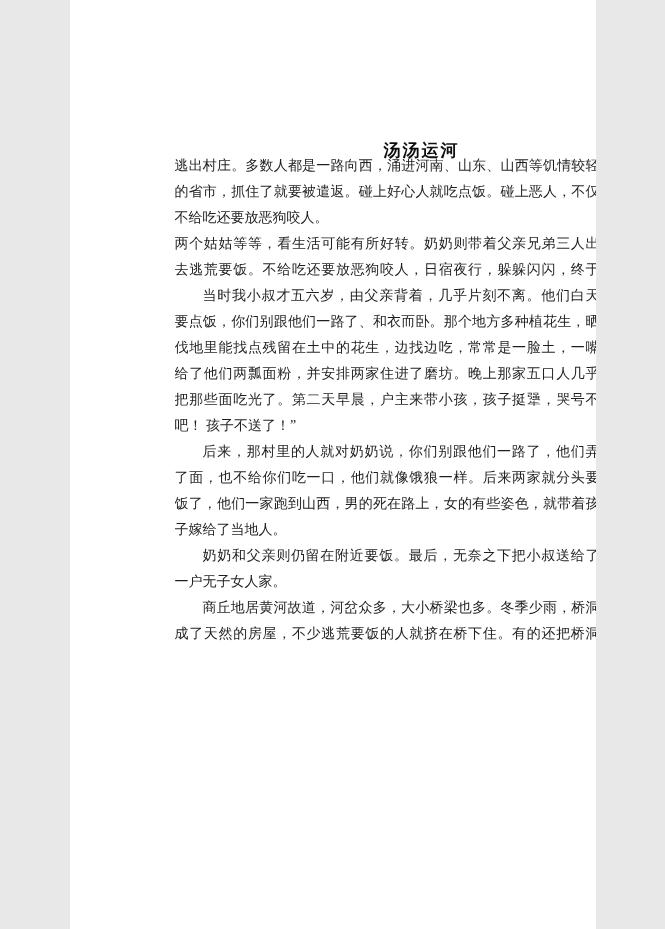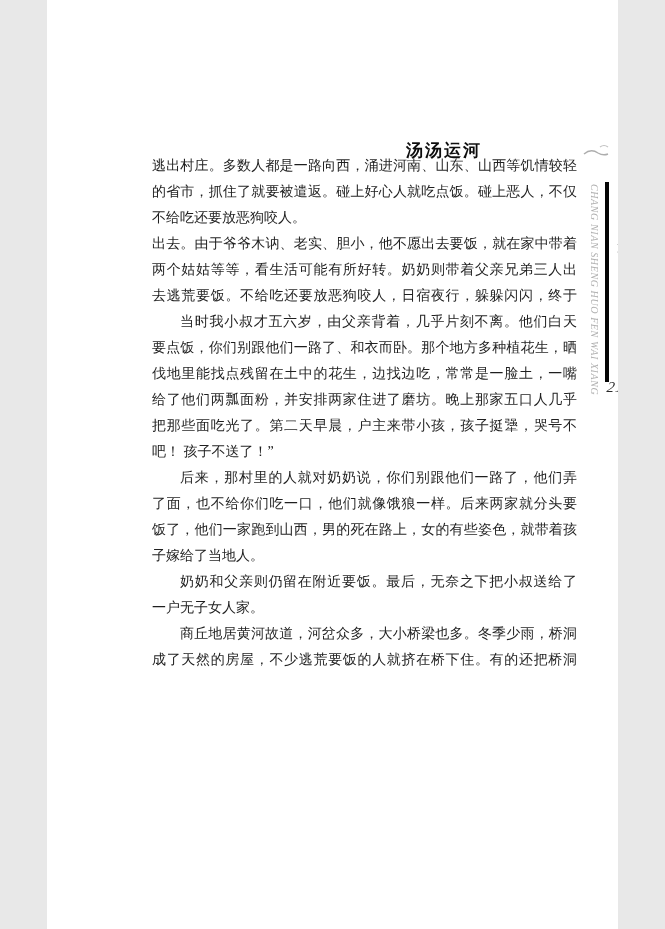--- a/index.html
+++ b/index.html
@@ -1,18 +1,18 @@
 <!DOCTYPE html>
 <html><head>
 <meta charset="utf-8">
 <style>
   html, body { margin: 0; padding: 0; background: #e8e8e8; }
   .page {
     position: relative;
-    width: 571px;
+    width: 526px;
     height: 929px;
     margin: 0 auto;
     background: #ffffff;
     overflow: hidden;
     font-family: "Liberation Serif", "DejaVu Serif", serif;
   }
   
   .running-head {
     position: absolute;
     top: 139px;
@@ -115,21 +115,20 @@
     <circle cx="66" cy="8" r="1.3" fill="#aaaaaa" opacity="0.5"></circle>
     <circle cx="84" cy="5" r="1.5" fill="#9a9a9a" opacity="0.55"></circle>
     <path d="M14 40 q7 -6 14 -1 q5 3 10 1" stroke="#8a8a8a" stroke-width="1.4" fill="none" opacity="0.7"></path>
     <path d="M30 33 q4 -3 8 0" stroke="#9a9a9a" stroke-width="1.2" fill="none" opacity="0.6"></path>
   </svg>
 
   <div class="body-text">
       <div class="line">逃出村庄。多数人都是一路向西，涌进河南、山东、山西等饥情较轻</div>
       <div class="line">的省市，抓住了就要被遣返。碰上好心人就吃点饭。碰上恶人，不仅</div>
       <div class="line end">不给吃还要放恶狗咬人。</div>
-      <div class="line">出去。由于爷爷木讷、老实、胆小，他不愿出去要饭，就在家中带着</div>
       <div class="line">两个姑姑等等，看生活可能有所好转。奶奶则带着父亲兄弟三人出</div>
       <div class="line">去逃荒要饭。不给吃还要放恶狗咬人，日宿夜行，躲躲闪闪，终于</div>
       <div class="line indent">当时我小叔才五六岁，由父亲背着，几乎片刻不离。他们白天</div>
       <div class="line">要点饭，你们别跟他们一路了、和衣而卧。那个地方多种植花生，晒</div>
       <div class="line">伐地里能找点残留在土中的花生，边找边吃，常常是一脸土，一嘴</div>
       <div class="line">给了他们两瓢面粉，并安排两家住进了磨坊。晚上那家五口人几乎</div>
       <div class="line">把那些面吃光了。第二天早晨，户主来带小孩，孩子挺犟，哭号不</div>
       <div class="line end">吧！ 孩子不送了！”</div>
       <div class="line indent">后来，那村里的人就对奶奶说，你们别跟他们一路了，他们弄</div>
       <div class="line">了面，也不给你们吃一口，他们就像饿狼一样。后来两家就分头要</div>

